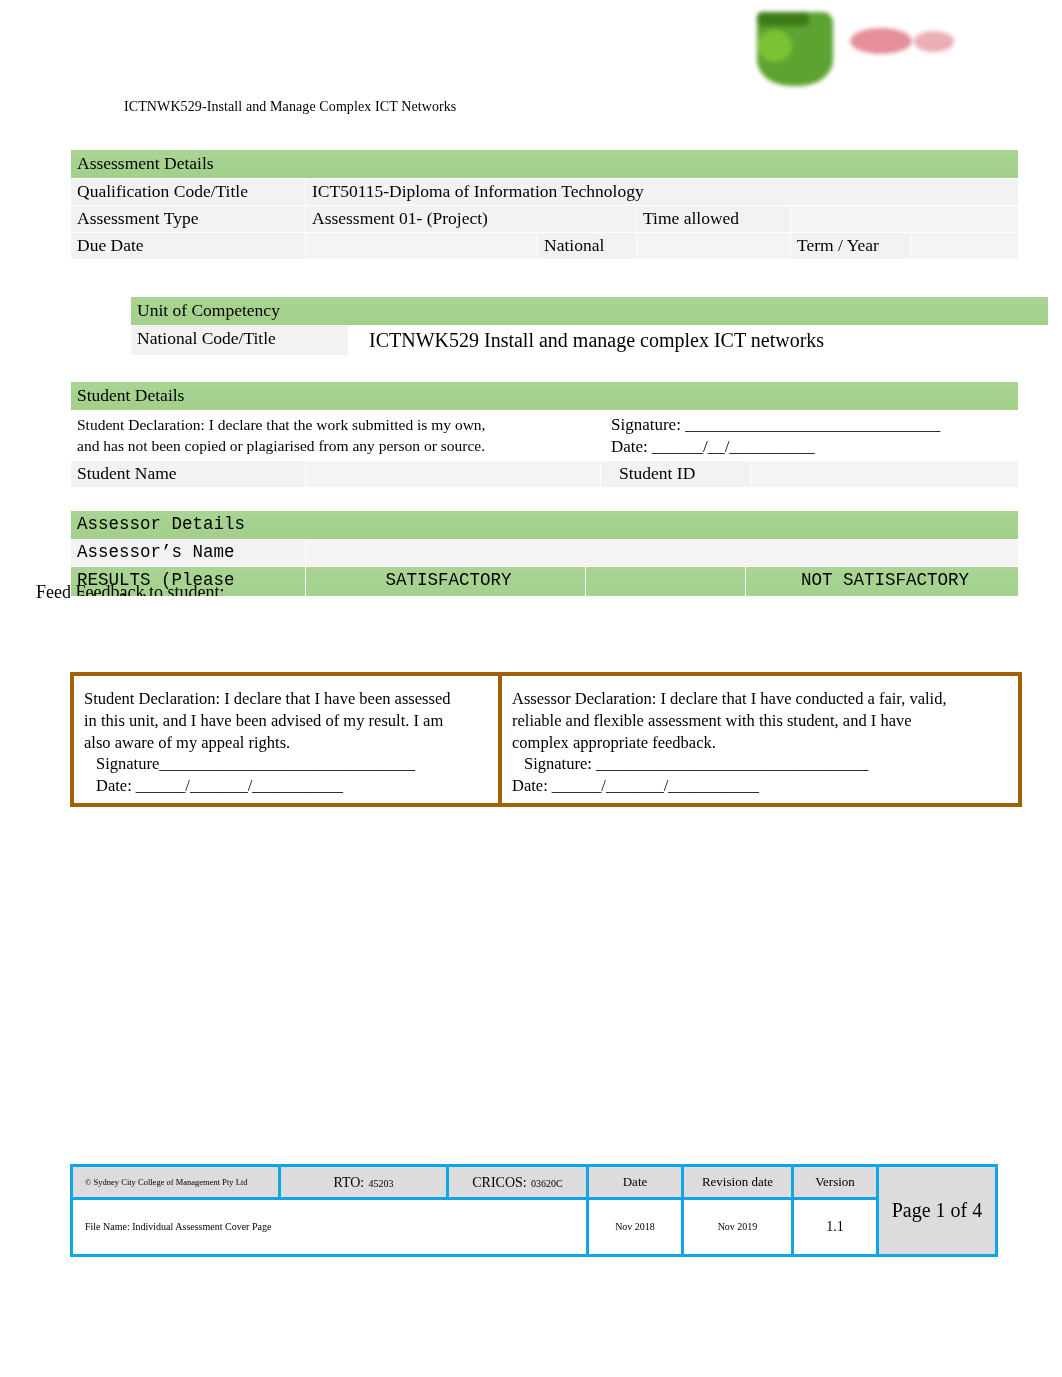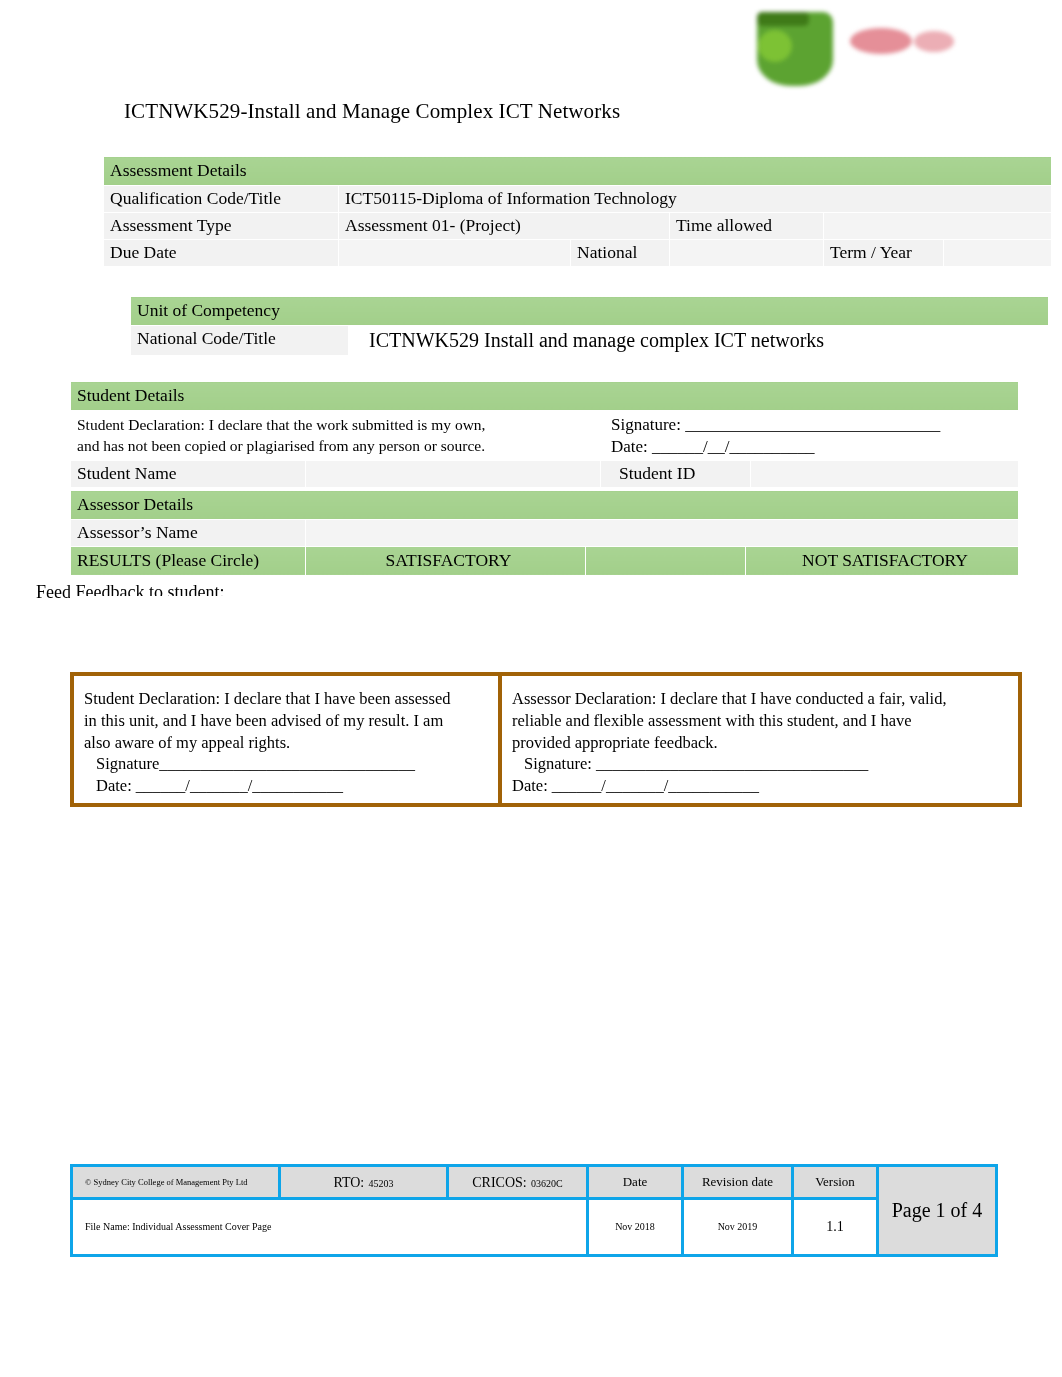--- a/index.html
+++ b/index.html
@@ -80,21 +80,21 @@
     background: #e79aa2;
     border-radius: 50%;
     opacity: .8;
   }
 
   
   .doc-title {
     position: absolute;
     left: 124px;
     top: 99px;
-    font-size: 21px;
+    font-size: 14px;
     letter-spacing: .1px;
     white-space: nowrap;
   }
 
   
   .tbl {
     position: absolute;
     border-collapse: collapse;
     table-layout: fixed;
     font-size: 17.5px;
@@ -107,24 +107,24 @@
     line-height: 1.25;
   }
   .tbl td.white  { background: #ffffff; }
   .tbl td.green  { background: linear-gradient(#a9d493, #a2cf8a); }
   .tbl td.blank  { background: #f4f4f4; }
 
   
   .scan { filter: blur(0.35px); }
 
   
-  #assessment-details { left: 70px; top: 156px; width: 948px; margin-left: 33px; }
+  #assessment-details { left: 70px; top: 149px; width: 948px; }
   #unit-competency    { left: 130px; top: 296px; width: 918px; }
   #student-details    { left: 70px; top: 381px; width: 948px; }
-  #assessor-details   { left: 70px; top: 490px; width: 948px; }
+  #assessor-details   { left: 70px; top: 510px; width: 948px; font-family: Liberation Mono, monospace; }
   #feedback-block     { left: 70px; top: 596px; width: 948px; }
   #declarations       { left: 70px; top: 672px; width: 948px; }
   #footer-table       { left: 70px; top: 1164px; width: 925px; }
 
   .hdr-row td {
     font-size: 17.5px;
     padding-top: 3px;
     padding-bottom: 3px;
   }
   .feed-label {
@@ -305,21 +305,21 @@
     <td>
       <div>Student Declaration:   I declare that I have been assessed</div>
       <div>in this unit, and I have been advised of my result.   I am</div>
       <div>also aware of my appeal rights.</div>
       <div class="sig"> Signature_______________________________</div>
       <div class="sig"> Date:             ______/_______/___________</div>
     </td>
     <td>
       <div>Assessor Declaration:   I declare that I have conducted a fair, valid,</div>
       <div>reliable and flexible assessment with this student, and I have</div>
-      <div>provided appropriate feedback.</div>
+      <div>complex appropriate feedback.</div>
       <div class="sig"> Signature:      _________________________________</div>
       <div>Date:             ______/_______/___________</div>
     </td>
   </tr>
 </tbody>
   </table>
 
 <table class="tbl scan" id="footer-table">
   <colgroup>
     <col style="width:208px">

